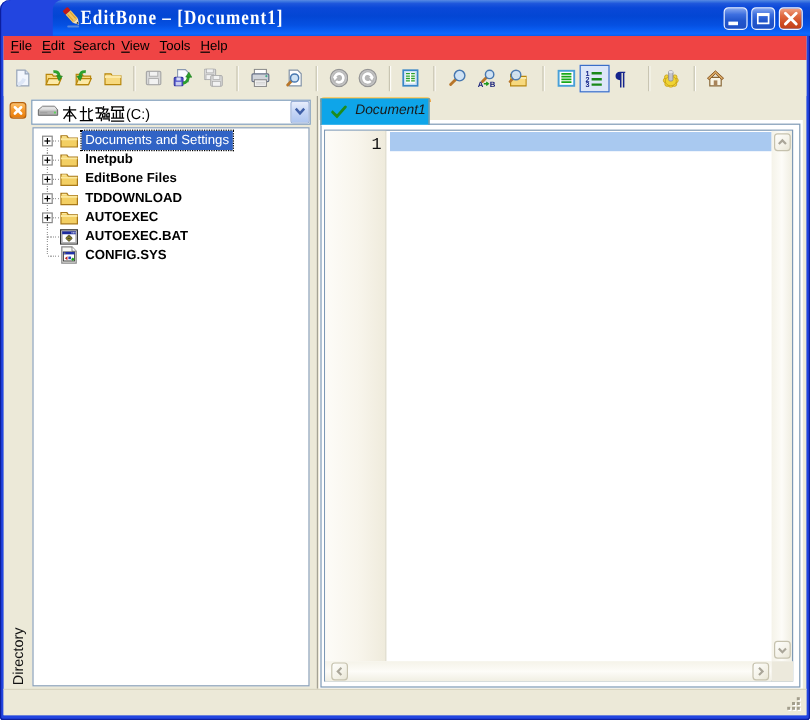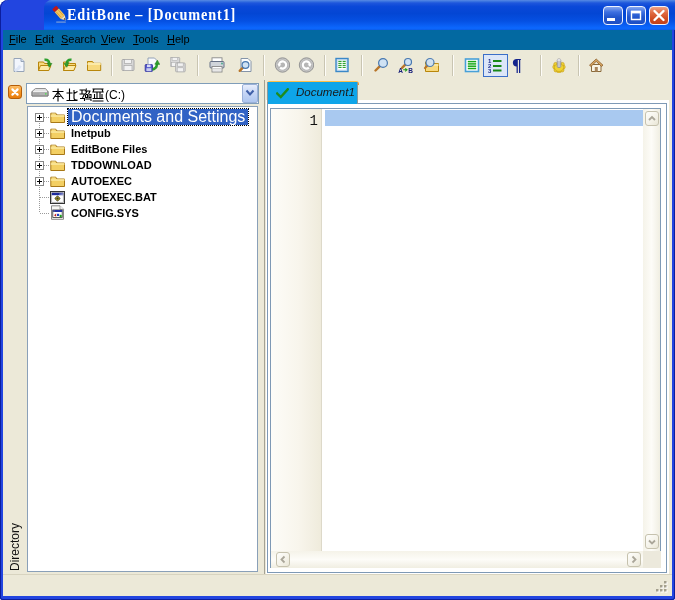--- a/index.html
+++ b/index.html
@@ -7,21 +7,21 @@
 .abs{position:absolute;}
 #border{position:absolute;left:0;top:0;width:675px;height:600px;background:#2245e0;border-radius:8px 8px 3px 3px;box-shadow:inset 1px 0 0 #0c1e9e,inset -1px 0 0 #0c1e9e,inset 0 -1px 0 #0c1e9e;}
 #face{position:absolute;left:3px;top:30px;width:669px;height:566px;background:#ECE9D8;}
 #title{position:absolute;left:0;top:0;width:675px;height:30px;border-radius:8px 8px 0 0;
  background:linear-gradient(180deg,#5a8ae4 0%,#3d77e0 4%,#1e56dc 10%,#0a48d8 22%,#0346d4 45%,#0550e2 70%,#0a60f5 86%,#0c68ff 94%,#0b5ce8 100%);margin-left:44px;}
 #title .txt{position:absolute;left:23px;top:5px;font-family:"Liberation Serif",serif;font-weight:bold;
  font-size:17px;color:#fff;letter-spacing:1px;transform:scaleX(0.84);transform-origin:0 0;white-space:nowrap;}
 .wbtn{position:absolute;top:6px;width:20px;height:19px;border-radius:4px;border:1px solid #eef3ff;}
 #bmin,#bmax{background:linear-gradient(180deg,#86a7ef 0%,#3d6fe0 30%,#2256cc 60%,#1e4fc4 100%);}
 #bclose{background:linear-gradient(180deg,#f0a284 0%,#e06a42 35%,#d04c22 70%,#c04018 100%);}
-#menubar{position:absolute;left:3px;top:30px;width:669px;height:20px;background:#0369a1;font-size:11px;color:#000;}
+#menubar{position:absolute;left:3px;top:30px;width:669px;height:20px;background:#ef4444;font-size:11px;color:#000;}
 #menubar span{position:absolute;top:3px;}
 #toolbar{position:absolute;left:3px;top:50px;width:669px;height:30px;background:#ECE9D8;}
 .tsep{position:absolute;top:55px;width:1px;height:21px;background:#c9c5b2;box-shadow:1px 0 0 #fdfcf8;}
 .tico{position:absolute;top:57px;width:16px;height:16px;}
 #lineno-box{position:absolute;left:483px;top:54px;width:25px;height:23px;background:#dce6f8;border:1px solid #3a6ec8;}
 #xbtn{position:absolute;left:8px;top:85px;width:14px;height:14px;border-radius:3px;
  background:linear-gradient(180deg,#fdc06a 0%,#f69a2c 45%,#e87c0a 100%);border:1px solid #b55e08;}
 #combo{position:absolute;left:26px;top:83px;width:233px;height:21px;background:#fff;border:1px solid #7f9db9;}
 #cbtn{position:absolute;left:242px;top:84px;width:16px;height:19px;border-radius:2px;
  background:linear-gradient(180deg,#e8eefc 0%,#c5d5f5 50%,#aec6ef 100%);border:1px solid #9ab0d8;}
@@ -289,21 +289,21 @@
 <div class="abs" style="left:39px;top:117px;width:1px;height:16px;background:repeating-linear-gradient(180deg,#9a9a9a 0 1px,#fff 1px 2px)"></div>
 <div class="abs" style="left:40px;top:117px;width:10px;height:1px;background:repeating-linear-gradient(90deg,#9a9a9a 0 1px,#fff 1px 2px)"></div>
 <div class="abs" style="left:35px;top:113px;width:9px;height:9px;background:#fff;border:1px solid #888"></div>
 <div class="abs" style="left:37px;top:117px;width:5px;height:1px;background:#000"></div>
 <div class="abs" style="left:39px;top:115px;width:1px;height:5px;background:#000"></div>
 <svg class="abs" style="left:50px;top:110px" width="15" height="14" viewBox="0 0 15 14">
     <path d="M0.8 3.2 h5 l1.2 1.8 h7.5 v7.5 h-13.7 Z" fill="#f3cf63" stroke="#a87818" stroke-width="1"></path>
     <path d="M0.8 6 h13.7" stroke="#fbe89e" stroke-width="1.6"></path>
     <path d="M1.6 4 h3.8" stroke="#fbe89e" stroke-width="1"></path>
   </svg>
-<div class="abs" style="left:68px;top:109px;height:16px;background:#3163c5;outline:1px dotted #000;padding:1px 3px;font-size:16px;line-height:14px;color:#fff">Documents and Settings</div>
+<div class="abs" style="left:68px;top:109px;height:16px;background:#3163c5;outline:1px dotted #000;padding:1px 3px;font-size:11px;line-height:14px;color:#fff">Documents and Settings</div>
 <div class="abs" style="left:39px;top:133px;width:1px;height:16px;background:repeating-linear-gradient(180deg,#9a9a9a 0 1px,#fff 1px 2px)"></div>
 <div class="abs" style="left:40px;top:133px;width:10px;height:1px;background:repeating-linear-gradient(90deg,#9a9a9a 0 1px,#fff 1px 2px)"></div>
 <div class="abs" style="left:35px;top:129px;width:9px;height:9px;background:#fff;border:1px solid #888"></div>
 <div class="abs" style="left:37px;top:133px;width:5px;height:1px;background:#000"></div>
 <div class="abs" style="left:39px;top:131px;width:1px;height:5px;background:#000"></div>
 <svg class="abs" style="left:50px;top:126px" width="15" height="14" viewBox="0 0 15 14">
     <path d="M0.8 3.2 h5 l1.2 1.8 h7.5 v7.5 h-13.7 Z" fill="#f3cf63" stroke="#a87818" stroke-width="1"></path>
     <path d="M0.8 6 h13.7" stroke="#fbe89e" stroke-width="1.6"></path>
     <path d="M1.6 4 h3.8" stroke="#fbe89e" stroke-width="1"></path>
   </svg>

